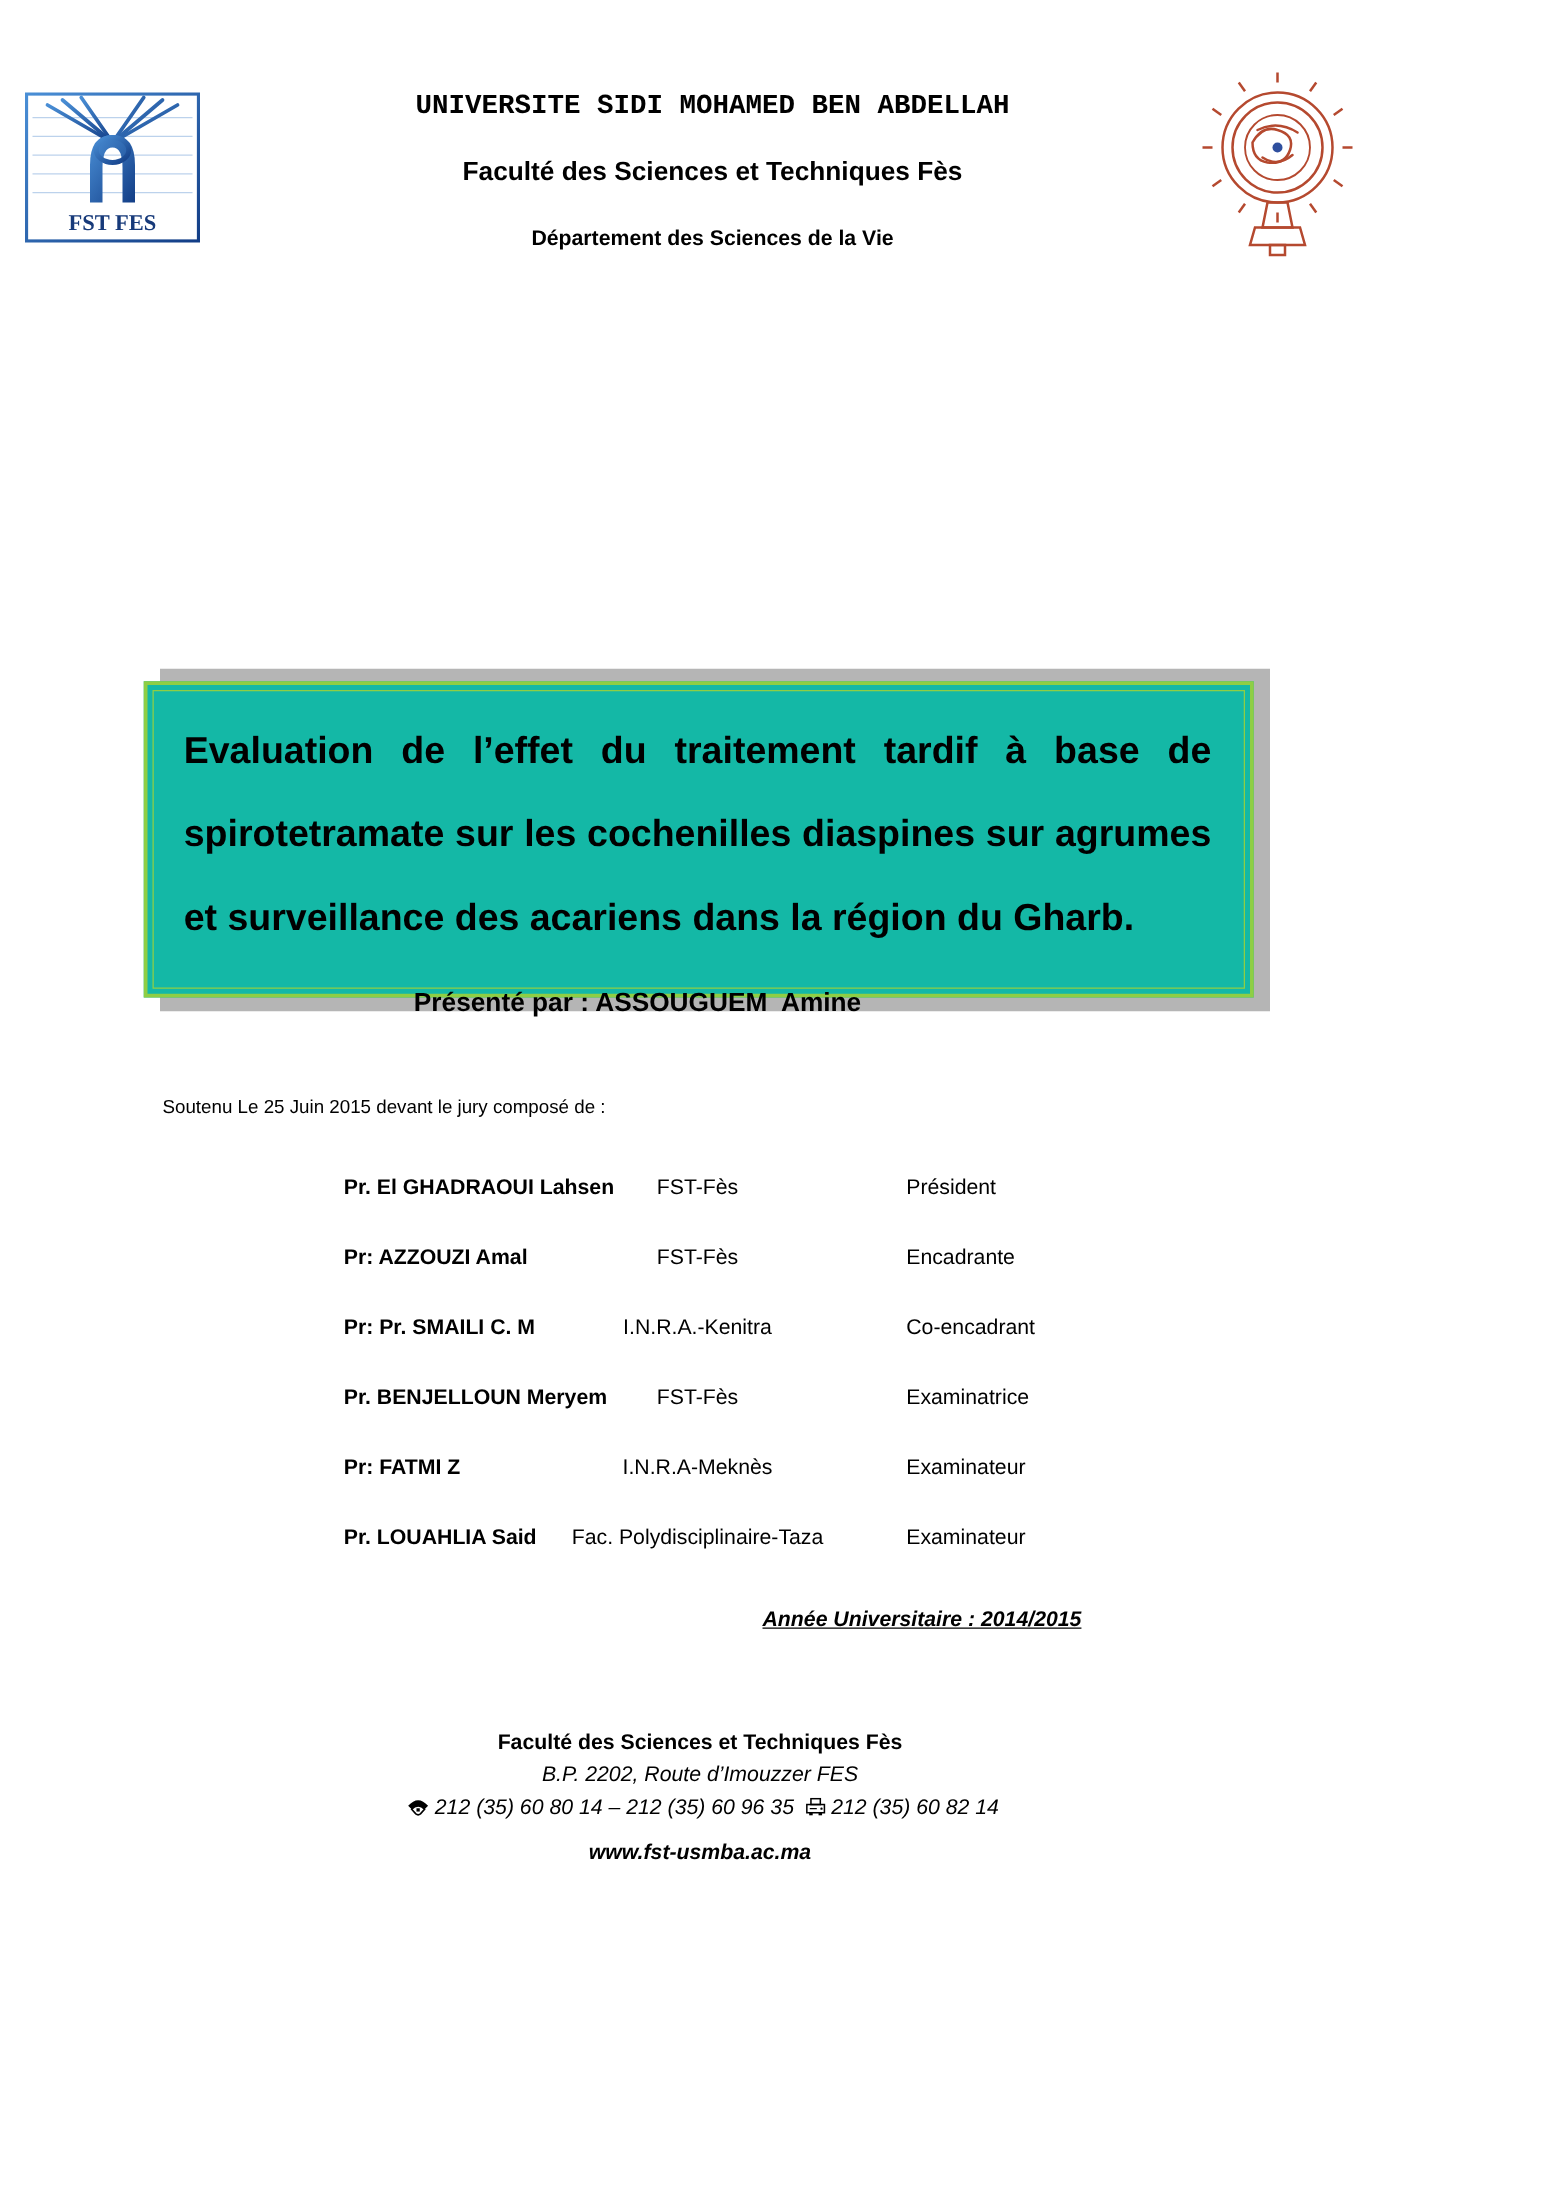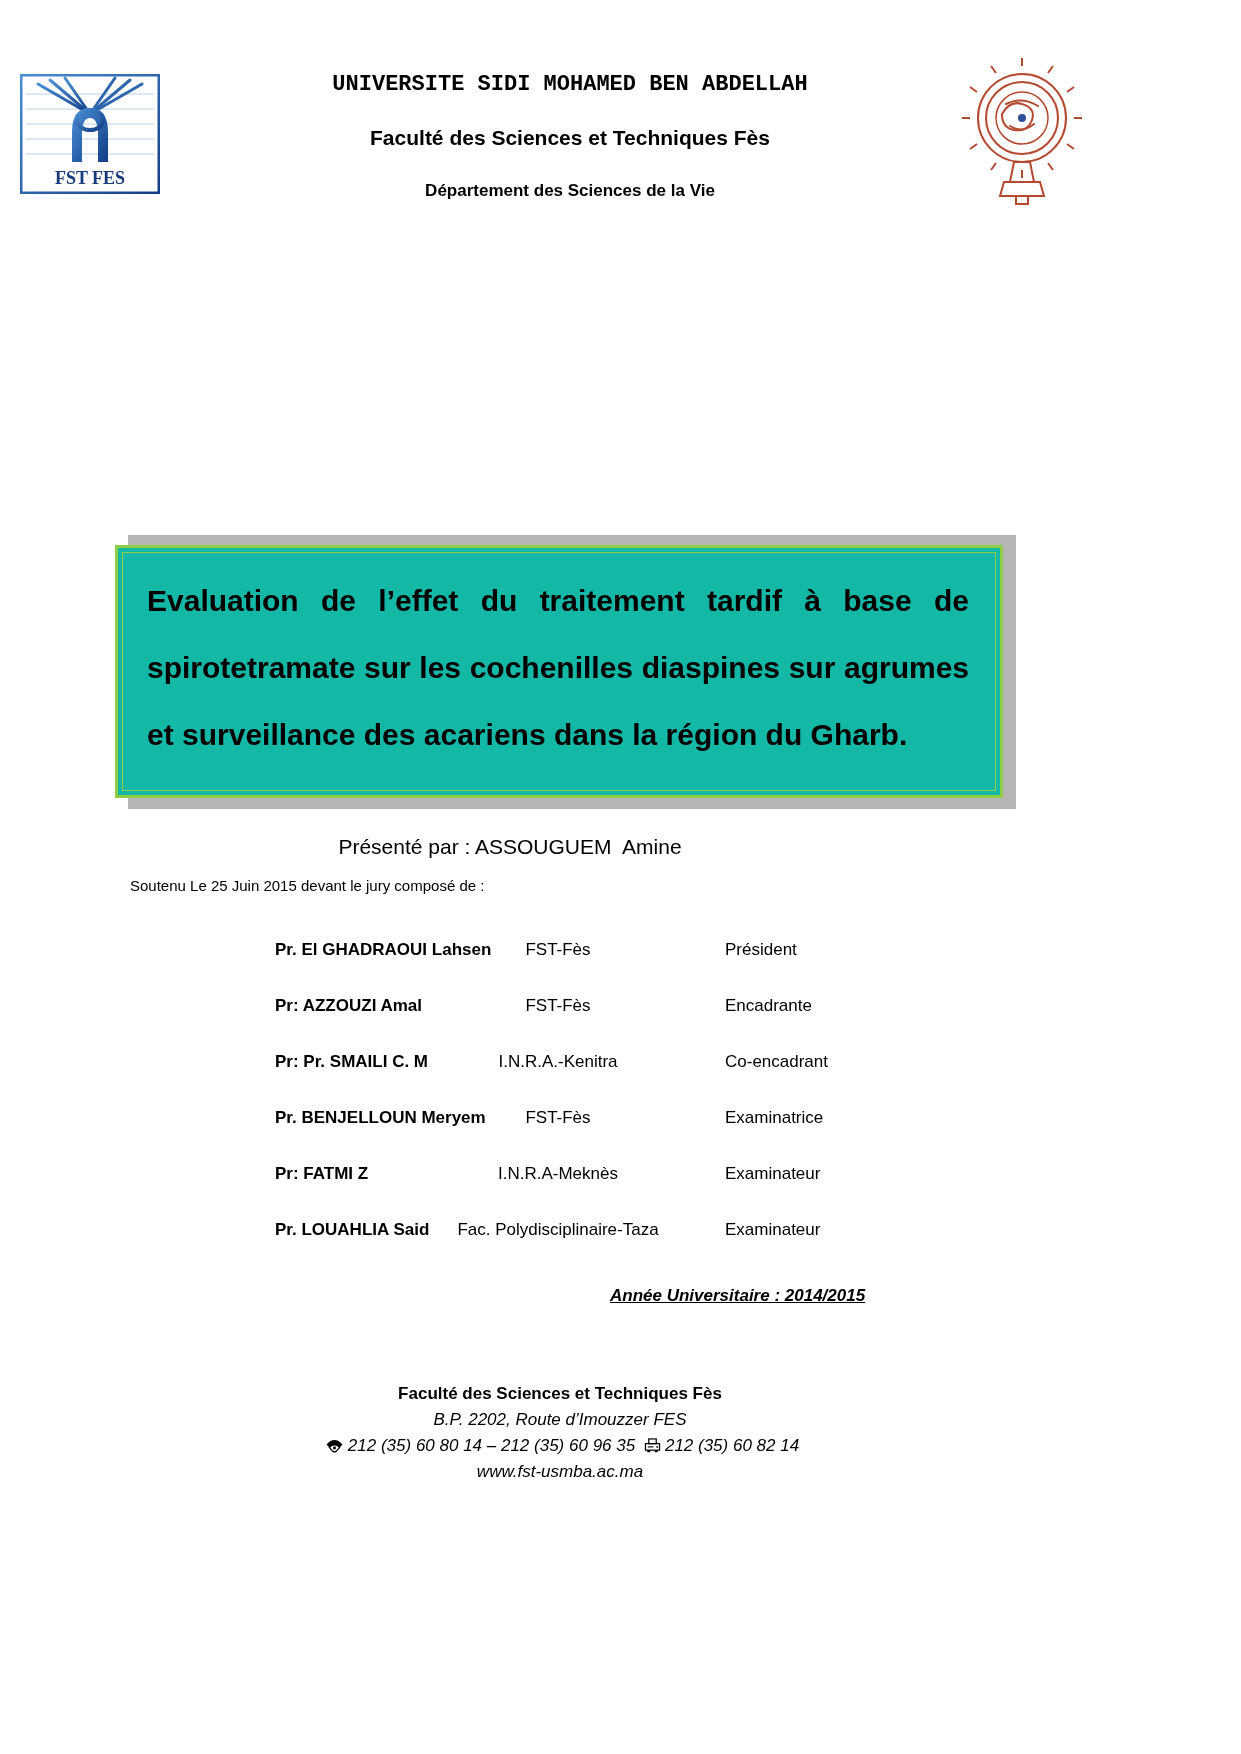--- a/index.html
+++ b/index.html
@@ -44,22 +44,22 @@
     padding:14px 26px 22px 24px;
   }
   .thesis-title {
     font-size:30px; font-weight:bold;
     line-height:67px;
     text-align:justify;
   }
 
   
   .presented-by {
-    position:absolute; top:835px; left:0; width:1020px;
-    text-align:center; font-size:21px; font-weight:normal;
+    position:absolute; top:791px; left:0; width:1020px;
+    text-align:center; font-size:21px; font-weight:bold;
     white-space:pre-wrap;
   }
   .defense-line {
     position:absolute; top:877px; left:130px;
     font-size:15px;
   }
 
   
   .jury { position:absolute; top:922px; left:263px; width:740px; }
   .jury-row { position:relative; height:56px; }
@@ -76,21 +76,21 @@
   }
 
   
   .footer {
     position:absolute; top:1381px; left:0; width:1120px;
     text-align:center; line-height:26px; font-size:17px;
   }
   .ftr-faculty { font-weight:bold; }
   .ftr-address { font-style:italic; }
   .ftr-phones  { font-style:italic; }
-  .ftr-site    { font-weight:normal; font-style:italic; }
+  .ftr-site    { font-weight:bold; font-style:italic;margin-top:10px; }
   .inline-icon { display:inline-block; vertical-align:-2px; margin:0 4px; }
 </style>
 </head>
 <body>
 
 <div class="page">
 
   <div class="logo-left">
     <svg width="140" height="120" viewBox="0 0 140 120">
       <defs>

